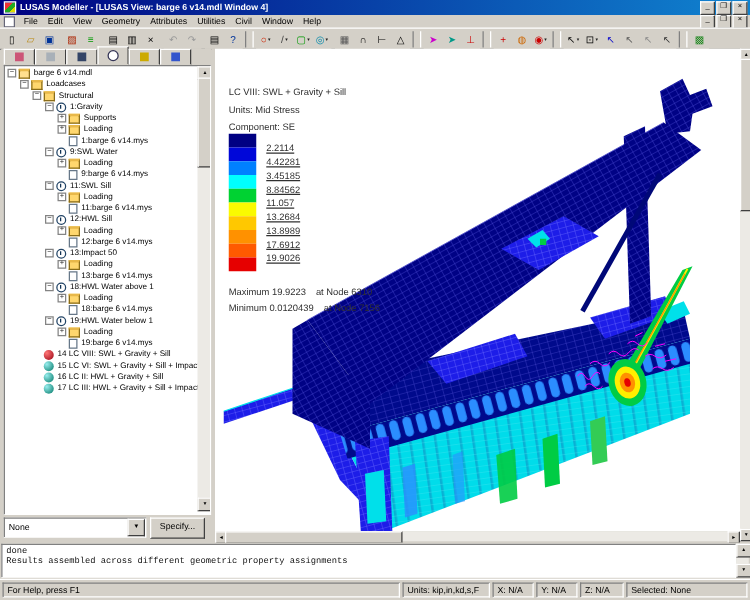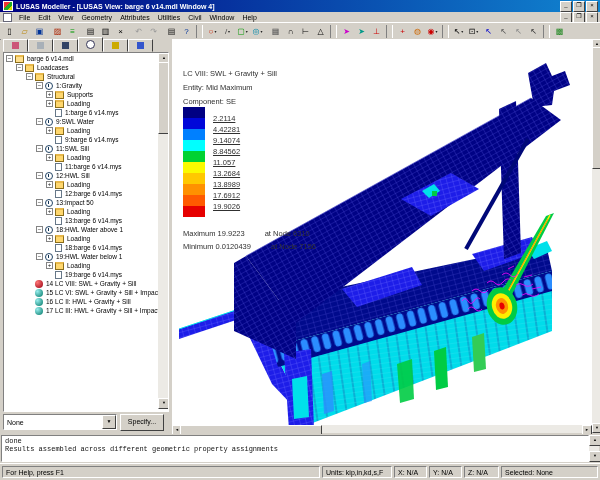--- a/index.html
+++ b/index.html
@@ -76,21 +76,21 @@
 
   
   #mainview{position:absolute;left:172px;top:39px;width:420px;height:386px;background:#fff;overflow:hidden;}
   #model-svg{position:absolute;left:0;top:0;}
   #legend{position:absolute;left:8px;top:30px;width:175px;color:#303030;z-index:2;}
   .lg-line{position:absolute;left:3px;font-size:7.5px;white-space:nowrap;}
   #lg-bar{position:absolute;left:3px;top:38px;width:22px;height:110px;}
   .lg-cell{width:22px;height:11px;}
   .lg-val{position:absolute;left:33px;font-size:7.5px;text-decoration:underline;}
   .lg-mm{position:absolute;left:3px;font-size:7.5px;white-space:nowrap;}
-  .lg-mm .n2{margin-left:20px;}
+  .lg-mm .n2{margin-left:8px;}
 
   
   #outputwin{position:absolute;left:0;top:434px;width:600px;height:29px;background:#d4d0c8;padding-top:1px;box-sizing:border-box;}
   #outputbox{position:absolute;left:1px;top:1px;width:588px;height:27px;background:#fff;
      border:1px solid;border-color:#808080 #fff #fff #808080;overflow:hidden;
      font-family:"Liberation Mono",monospace;font-size:7px;line-height:8px;padding:1px 3px;box-sizing:border-box;color:#111;}
   #out-scroll{position:absolute;right:1px;top:1px;width:10px;height:27px;background:#eceae5;}
   #out-scroll .dn{position:absolute;bottom:0;}
 
   
@@ -514,38 +514,38 @@
           <path d="M344,246 q4,-3 8,0 t9,-1"></path>
           <path d="M350,256 q4,-3 8,0 t9,-1"></path>
           <path d="M296,270 q3,-4 7,0 t7,0"></path>
           <path d="M336,230 l6,-3 M352,238 l8,-2 M360,250 l9,-2"></path>
         </g>
       </g>
     </svg>
 
     <div id="legend">
       <div class="lg-line" style="top:0;">LC VIII: SWL + Gravity + Sill</div>
-      <div class="lg-line" style="top:14px;">Entity: Mid Maximum</div>
+      <div class="lg-line" style="top:14px;">Units: Mid Stress</div>
       <div class="lg-line" style="top:28px;">Component: SE</div>
       <div id="lg-bar">
           <div class="lg-cell" style="background: rgb(0, 0, 130);"></div>
           <div class="lg-cell" style="background: rgb(0, 7, 217);"></div>
           <div class="lg-cell" style="background: rgb(0, 128, 255);"></div>
           <div class="lg-cell" style="background: rgb(0, 255, 255);"></div>
           <div class="lg-cell" style="background: rgb(0, 210, 50);"></div>
           <div class="lg-cell" style="background: rgb(250, 250, 0);"></div>
           <div class="lg-cell" style="background: rgb(255, 200, 0);"></div>
           <div class="lg-cell" style="background: rgb(255, 145, 0);"></div>
           <div class="lg-cell" style="background: rgb(255, 90, 0);"></div>
           <div class="lg-cell" style="background: rgb(230, 0, 0);"></div>
         </div>
       <div id="lg-vals">
           <div class="lg-val" style="top: 45px;">2.2114</div>
           <div class="lg-val" style="top: 56px;">4.42281</div>
-          <div class="lg-val" style="top: 67px;">9.14074</div>
+          <div class="lg-val" style="top: 67px;">3.45185</div>
           <div class="lg-val" style="top: 78px;">8.84562</div>
           <div class="lg-val" style="top: 89px;">11.057</div>
           <div class="lg-val" style="top: 100px; text-align: right;">13.2684</div>
           <div class="lg-val" style="top: 111px;">13.8989</div>
           <div class="lg-val" style="top: 122px;">17.6912</div>
           <div class="lg-val" style="top: 133px;">19.9026</div>
         </div>
       <div class="lg-mm" style="top:160px;">
         <span>Maximum 19.9223</span><span class="n2">at Node 6310</span>
       </div>

